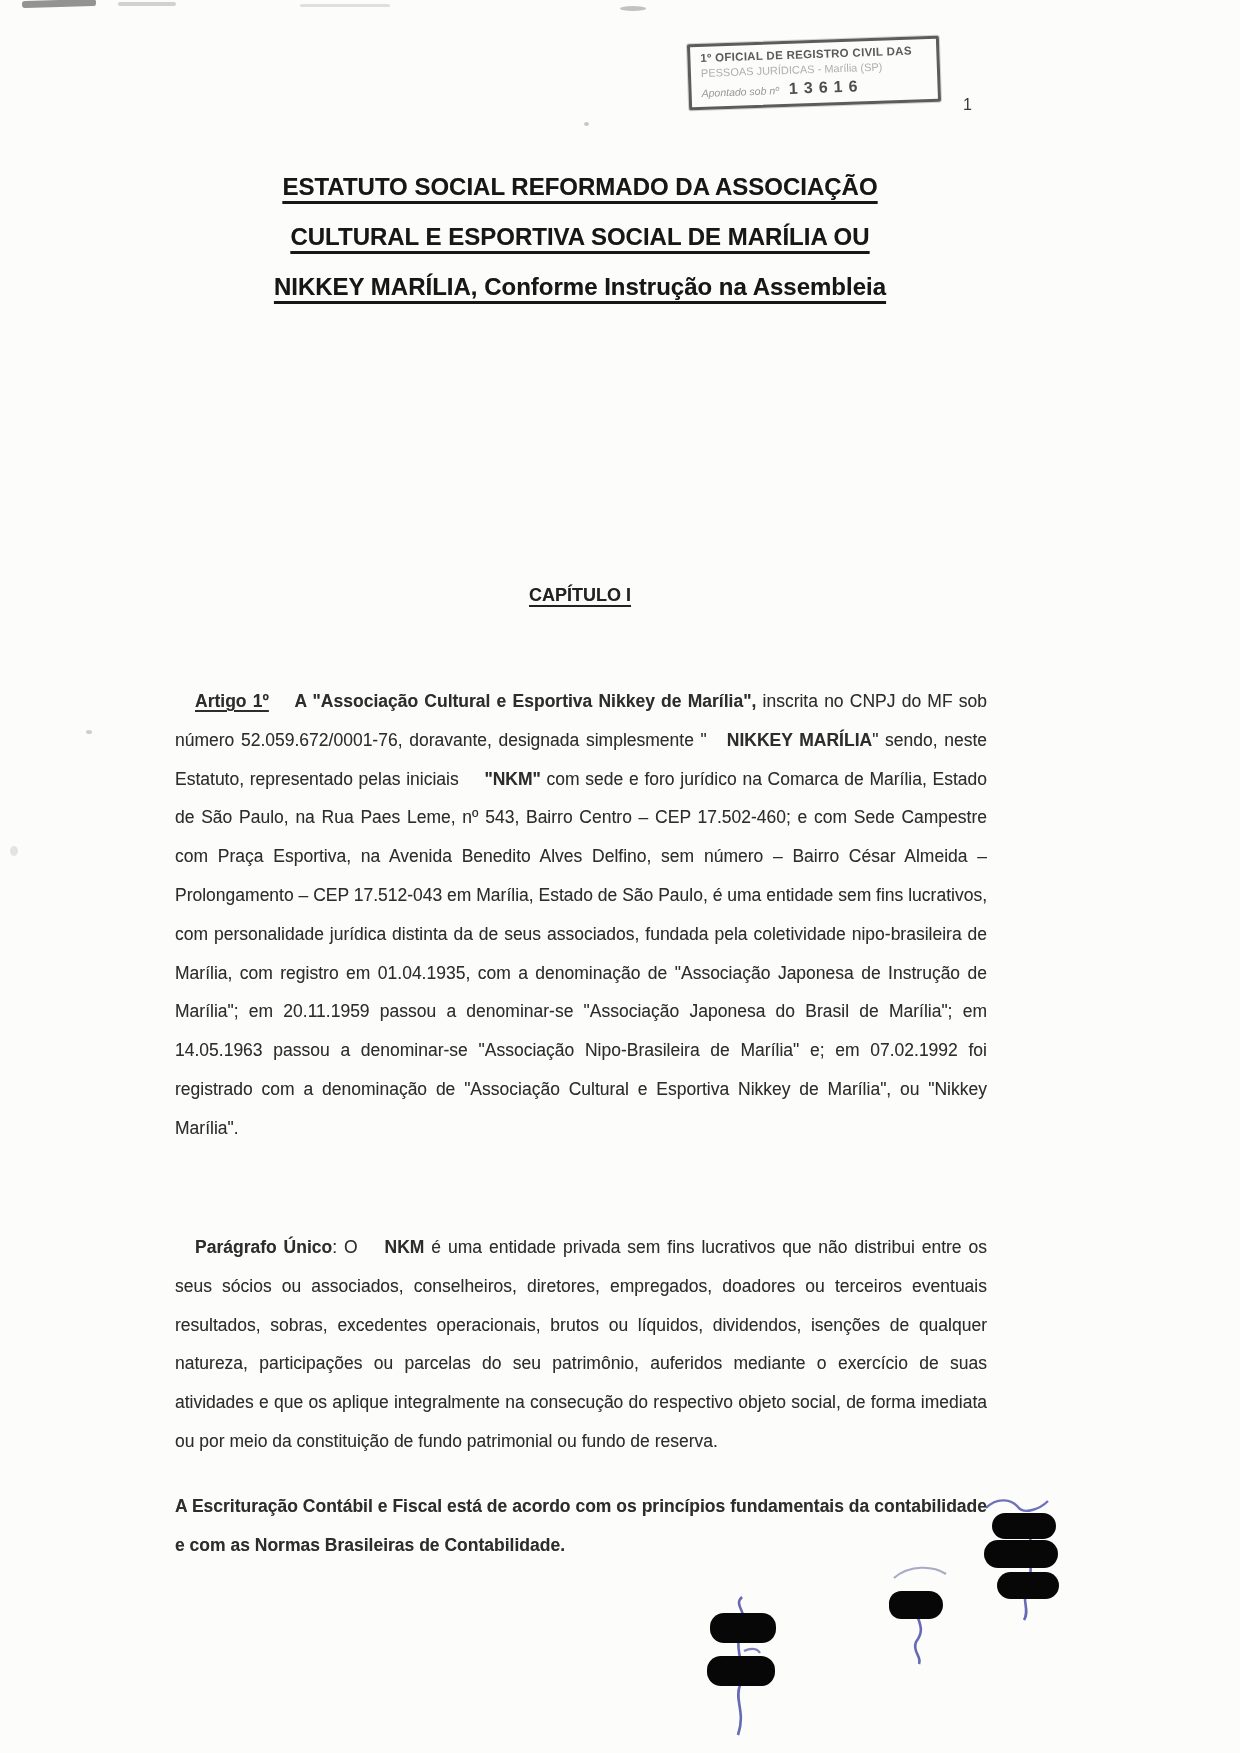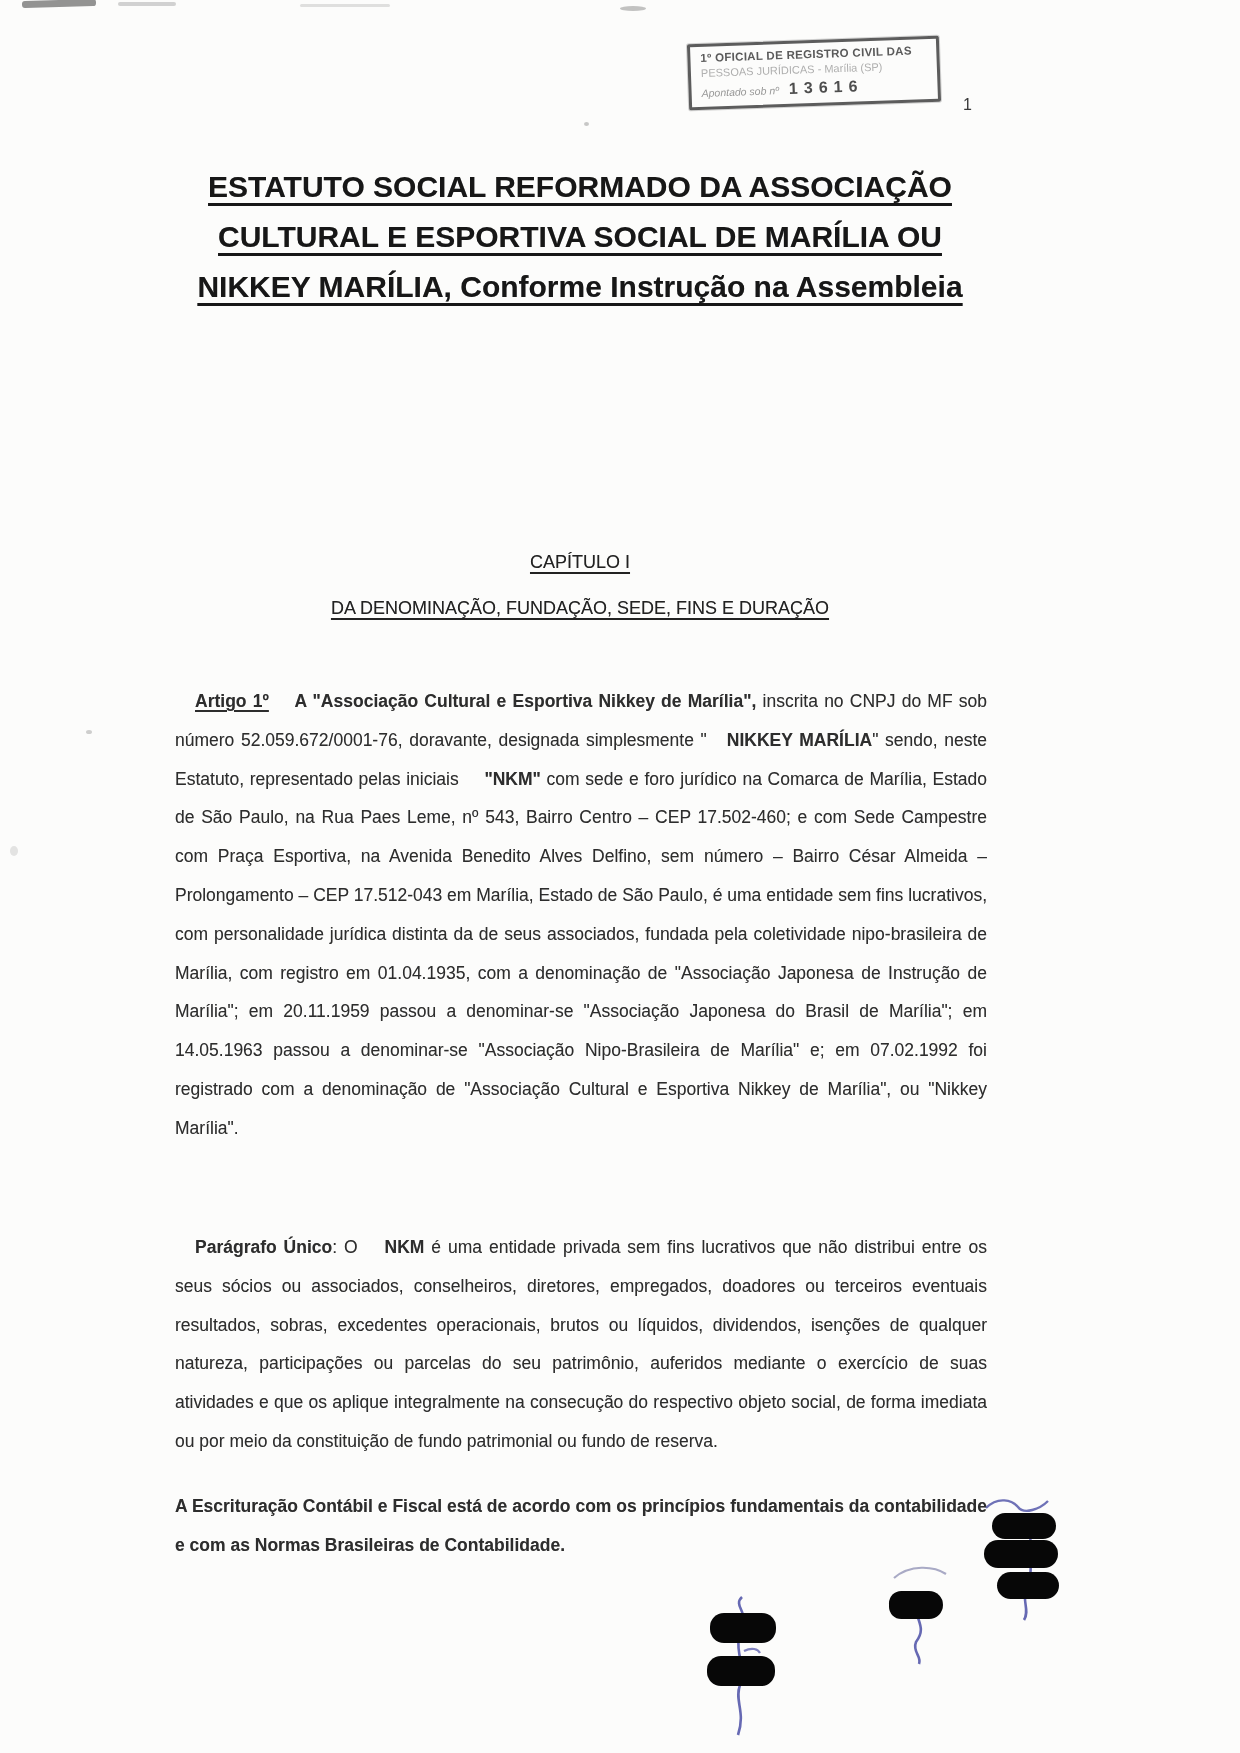--- a/index.html
+++ b/index.html
@@ -44,36 +44,36 @@
   .page-number{
     position:absolute;left:963px;top:96px;
     font-size:16px;color:#3a3a3a;
   }
 
   
   .doc-title{
     position:absolute;left:170px;top:162px;width:820px;
     text-align:center;
     font-weight:bold;
-    font-size:30px;
+    font-size:24px;
     color:#171717;
     line-height:50px;
     text-shadow:0 0 .5px rgba(0,0,0,.35);
   }
   .doc-title .tline{white-space:nowrap;}
   .doc-title .tline span{
     text-decoration:underline;
     text-decoration-thickness:2.5px;
     text-underline-offset:6px;
   }
 
   
   .chapter{position:absolute;left:170px;width:820px;text-align:center;
-    font-weight:normal;font-size:18px;color:#222;
-    text-shadow:0 0 .4px rgba(0,0,0,.3);}
+    font-weight:bold;font-size:18px;color:#222;
+    text-shadow:0 0 .4px rgba(0,0,0,.3);margin-top:33px;}
   .chapter span{text-decoration:underline;text-decoration-thickness:2px;text-underline-offset:4px;}
   .chapter.h1{top:552px;}
   .chapter.h2{top:598px;}
 
   
   .body-par{
     position:absolute;left:175px;width:812px;
     font-size:17.5px;line-height:38.8px;
     text-align:justify;
     color:#2d2d2d;
@@ -120,21 +120,20 @@
 
   <div class="page-number">1</div>
 
   <div class="doc-title">
     <div class="tline"><span>ESTATUTO SOCIAL REFORMADO DA ASSOCIAÇÃO</span></div>
     <div class="tline"><span>CULTURAL E ESPORTIVA SOCIAL DE MARÍLIA OU</span></div>
     <div class="tline"><span>NIKKEY MARÍLIA, Conforme Instrução na Assembleia</span></div>
   </div>
 
   <div class="chapter h1"><span>CAPÍTULO I</span></div>
-  <div class="chapter h2"><span>DA DENOMINAÇÃO, FUNDAÇÃO, SEDE, FINS E DURAÇÃO</span></div>
 
   <div class="body-par article"><span class="b u">Artigo 1º</span><span class="b"> A "Associação Cultural e Esportiva Nikkey de Marília",</span><span> inscrita no CNPJ do MF sob número 52.059.672/0001-76, doravante, designada simplesmente "</span><span class="b">NIKKEY MARÍLIA</span><span>" sendo, neste Estatuto, representado pelas iniciais </span><span class="b">"NKM"</span><span> com sede e foro jurídico na Comarca de Marília, Estado de São Paulo, na Rua Paes Leme, nº 543, Bairro Centro – CEP 17.502-460; e com Sede Campestre com Praça Esportiva, na Avenida Benedito Alves Delfino, sem número – Bairro César Almeida – Prolongamento – CEP 17.512-043 em Marília, Estado de São Paulo, é uma entidade sem fins lucrativos, com personalidade jurídica distinta da de seus associados, fundada pela coletividade nipo-brasileira de Marília, com registro em 01.04.1935, com a denominação de "Associação Japonesa de Instrução de Marília"; em 20.11.1959 passou a denominar-se "Associação Japonesa do Brasil de Marília"; em 14.05.1963 passou a  denominar-se "Associação Nipo-Brasileira de Marília" e; em 07.02.1992 foi registrado com a denominação de "Associação Cultural e Esportiva Nikkey de Marília", ou "Nikkey Marília".</span></div>
 
   <div class="body-par unico"><span class="b">Parágrafo Único</span><span>: O </span><span class="b">NKM</span><span> é uma entidade privada sem fins lucrativos que não distribui entre os seus sócios ou associados, conselheiros, diretores, empregados, doadores ou terceiros eventuais resultados, sobras, excedentes operacionais, brutos ou líquidos, dividendos, isenções de qualquer natureza, participações ou parcelas do seu patrimônio, auferidos mediante o exercício de suas atividades e que os aplique integralmente na consecução do respectivo objeto social, de forma imediata ou por meio da constituição de fundo patrimonial ou fundo de reserva.</span></div>
 
   <div class="body-par closing">A Escrituração Contábil e Fiscal está de acordo com os princípios fundamentais da contabilidade e com as Normas Brasileiras de Contabilidade.</div>
 
   <svg class="ink" style="left:700px;top:1593px;" width="90" height="150" viewBox="0 0 90 150">
     <path d="M42,4 C33,12 48,20 41,27 L39,45 C35,65 49,76 40,92 C34,108 46,118 38,142" fill="none" stroke="#4b4fa6" stroke-width="2.6" opacity="0.85"></path>
     <path d="M44,58 C52,54 58,56 60,60" fill="none" stroke="#4b4fa6" stroke-width="2.2" opacity="0.7"></path>

